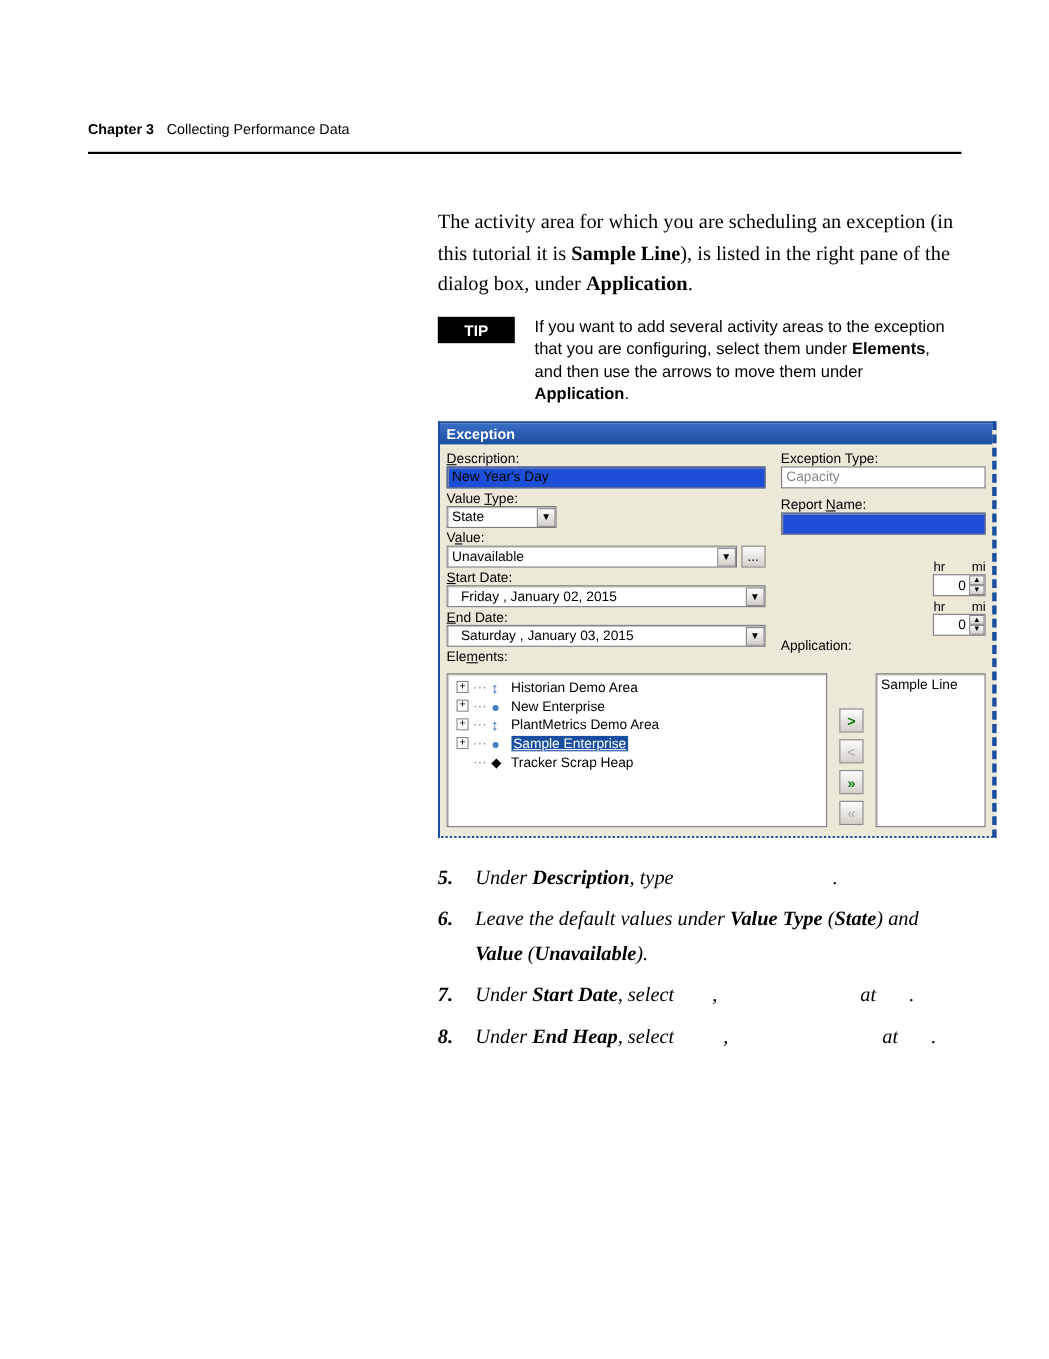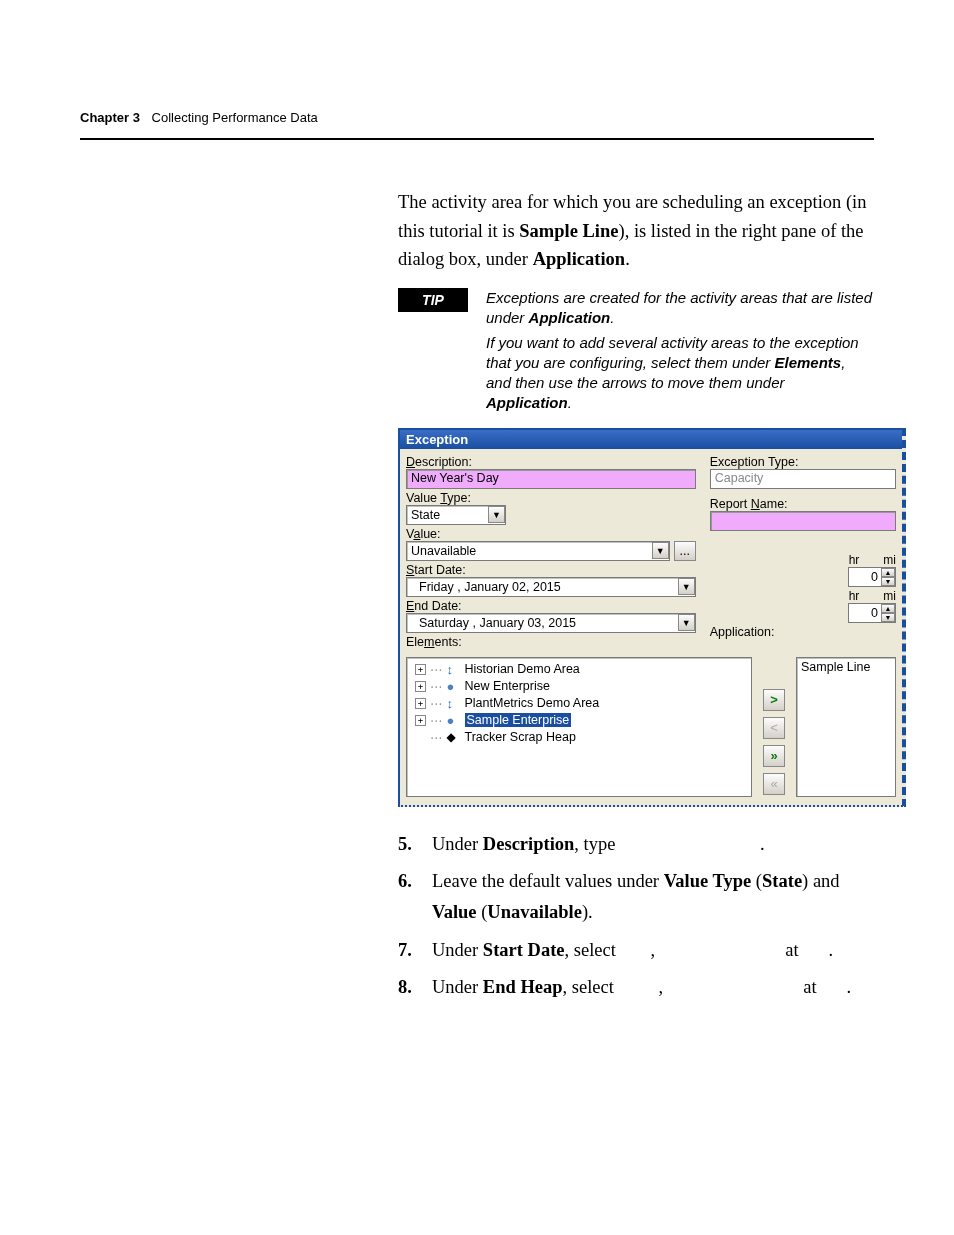--- a/index.html
+++ b/index.html
@@ -44,21 +44,20 @@
     font-size: 18.5px;
     line-height: 1.55;
     margin-bottom: 14px;
   }
   .bold { font-weight: bold; }
   .tip-row {
     display: flex;
     gap: 18px;
     align-items: flex-start;
     margin-bottom: 8px;
-    font-style: italic;
   }
   .tip-badge {
     background: #000;
     color: #fff;
     font-family: Arial, Helvetica, sans-serif;
     font-weight: bold;
     font-size: 14px;
     text-align: center;
     width: 70px;
     padding: 4px 0;
@@ -92,21 +91,21 @@
   }
   .dlg-body {
     padding: 4px 6px 6px 6px;
     display: flex;
     gap: 14px;
   }
   .dlg-left { flex: 1.4; }
   .dlg-right { flex: 0.9; }
   .lbl { display: block; margin-top: 2px; }
   .field {
-    background: #f0abfc;
+    background: #1d4ed8;
     border: 1px solid #7a7a7a;
     padding: 1px 4px;
     width: 100%;
     height: 20px;
   }
   .field.inset { box-shadow: inset 1px 1px 0 #999; }
   .field.disabled { color: #888; background:#fff; }
   .row-flex { display: flex; gap: 4px; align-items: center; }
   .combo {
     display: flex;
@@ -160,21 +159,21 @@
   }
   .tree .icon.globe::before {
     content:"●"; color:#4a80c4; font-size:13px;
   }
   .tree .icon.globe2::before {
     content:"●"; color:#4a80c4; font-size:13px;
   }
   .tree .icon.recycle::before {
     content:"◆"; color:#000; font-size:12px;
   }
-  .tree .sel { background:#1a4ea0; color:#fff; padding:0 2px; }
+  .tree .sel { background:#1a4ea0; color:#fff; padding:0 2px;text-decoration:underline; }
   .move-buttons {
     display:flex; flex-direction:column; gap:6px; align-items:center; justify-content:center;
     width: 24px; margin-top: 30px;
   }
   .move-buttons .mb {
     width:22px;height:22px; background:linear-gradient(#fdfdfd,#d4d0c8);
     border:1px solid #888; display:flex;align-items:center;justify-content:center;
     font-size:13px;
   }
   .move-buttons .mb.green { color:#0a7a0a; font-weight:bold; }
@@ -183,20 +182,21 @@
     background:#fff; border:1px solid #7a7a7a; box-shadow: inset 1px 1px 0 #c0c0c0;
     padding:2px 4px; height: 140px;
   }
   .lower-row { display:flex; gap: 10px; margin-top:2px; }
   .lower-left { flex:1.4; }
   .app-col { width: 100px; }
 
   .ol {
     list-style: none;
     counter-reset: step 4;
+    font-style: italic;
   }
   .ol li {
     counter-increment: step;
     font-size: 18.5px;
     line-height: 1.7;
     display: flex;
     gap: 12px;
     margin-bottom: 6px;
   }
   .ol li::before {
@@ -229,23 +229,20 @@
   <div class="hr"></div>
 
   <div class="content">
     <p class="para">
       <span>The activity area for which you are scheduling an exception (in this tutorial it is </span><span class="bold">Sample Line</span><span>), is listed in the right pane of the dialog box, under </span><span class="bold">Application</span><span>.</span>
     </p>
 
     <div class="tip-row">
       <div class="tip-badge">TIP</div>
       <div class="tip-text">
-        <p>
-          <span>Exceptions are created for the activity areas that are listed under </span><span class="bold">Application</span><span>.</span>
-        </p>
         <p>
           <span>If you want to add several activity areas to the exception that you are configuring, select them under </span><span class="bold">Elements</span><span>, and then use the arrows to move them under </span><span class="bold">Application</span><span>.</span>
         </p>
       </div>
     </div>
 
     <div class="dialog">
       <div class="dlg-title">Exception</div>
       <div class="dlg-body">
         <div class="dlg-left">

